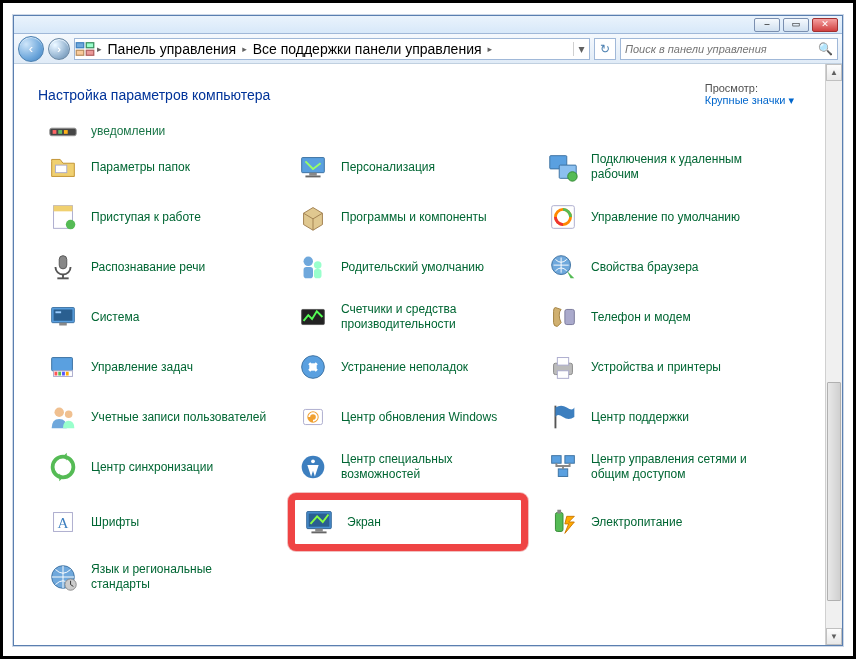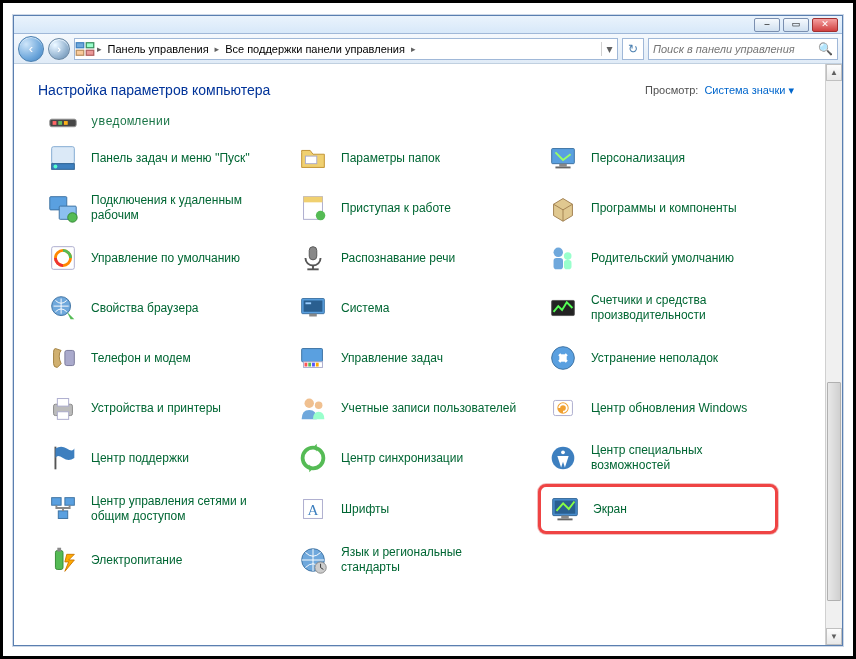--- a/index.html
+++ b/index.html
@@ -11,50 +11,50 @@
 
 .titlebar { height: 18px; background: linear-gradient(to bottom, #eaf3fc, #d7e8f9); display: flex; justify-content: flex-end; align-items: center; padding-right: 4px; gap: 3px; border-bottom: 1px solid #a0b8d8; }
 .win-btn { width: 26px; height: 14px; border: 1px solid #7a8fb0; background: linear-gradient(to bottom,#f5f9fd,#d0e0f0); border-radius: 2px; display: flex; align-items: center; justify-content: center; font-size: 9px; line-height: 1; cursor: pointer; }
 .win-btn.close { background: linear-gradient(to bottom,#f5a0a0,#d04040); color: #fff; border-color: #a03030; }
 
 .navbar { height: 30px; background: linear-gradient(to bottom,#f5f9fd,#e0ebf7); display: flex; align-items: center; padding: 0 4px; gap: 4px; border-bottom: 1px solid #c0d0e0; }
 .nav-back, .nav-fwd { width: 26px; height: 26px; border-radius: 50%; background: radial-gradient(circle at 30% 30%, #cfe6fa, #6fa8dc 60%, #3d7fbf); border: 1px solid #4a7fb0; display: flex; align-items: center; justify-content: center; color: #fff; font-size: 13px; cursor: pointer; box-shadow: inset 0 1px 1px rgba(255,255,255,0.6); }
 .nav-fwd { width: 22px; height: 22px; font-size: 11px; filter: grayscale(0.5) brightness(1.1); }
 .addressbar { flex: 1; height: 22px; background: #fff; border: 1px solid #a0b8d8; display: flex; align-items: center; overflow: hidden; }
 .addr-icon { width: 20px; height: 20px; display: flex; align-items: center; justify-content: center; }
-.addr-seg { padding: 0 4px; height: 100%; display: flex; align-items: center; white-space: nowrap; font-size: 11px; color: #000; cursor: pointer; }
+.addr-seg { padding: 0 4px; height: 100%; display: flex; align-items: center; white-space: nowrap; font-size: 14px; color: #000; cursor: pointer; }
 .addr-arrow { padding: 0 2px; color: #606060; font-size: 9px; cursor: pointer; }
 .addr-drop { width: 16px; text-align: center; color: #606060; cursor: pointer; border-left: 1px solid #d0d0d0; }
 .refresh-btn { width: 22px; height: 22px; border: 1px solid #a0b8d8; background: #fff; display: flex; align-items: center; justify-content: center; cursor: pointer; color: #4a7fb0; }
-.searchbox { width: 190px; height: 22px; border: 1px solid #a0b8d8; background: #fff; display: flex; align-items: center; padding: 0 4px; }
+.searchbox { width: 218px; height: 22px; border: 1px solid #a0b8d8; background: #fff; display: flex; align-items: center; padding: 0 4px; }
 .searchbox input { border: none; outline: none; flex: 1; font-size: 11px; font-style: italic; color: #808080; background: transparent; }
 .searchbox .s-icon { color: #4a7fb0; cursor: pointer; font-size: 12px; }
 
 .content-area { flex: 1; display: flex; overflow: hidden; }
 .main { flex: 1; padding: 18px 11px 10px 24px; overflow: hidden; position: relative; }
 .scrollbar { width: 17px; background: #f0f0f0; border-left: 1px solid #d0d0d0; display: flex; flex-direction: column; }
 .sb-btn { height: 17px; background: linear-gradient(to bottom,#fdfdfd,#e8e8e8); border: 1px solid #c0c0c0; display: flex; align-items: center; justify-content: center; font-size: 8px; color: #606060; cursor: pointer; }
 .sb-track { flex: 1; position: relative; }
 .sb-thumb { position: absolute; top: 55%; left: 1px; right: 1px; height: 40%; background: linear-gradient(to right,#e8e8e8,#d0d0d0); border: 1px solid #b0b0b0; border-radius: 1px; cursor: pointer; }
 
 .header-row { display: flex; justify-content: space-between; align-items: center; margin-bottom: 14px; padding-right: 20px; }
 .page-title { color: #003399; font-size: 14px; font-weight: normal; }
-.view-by { font-size: 11px; color: #505050; display: flex; gap: 6px; }
+.view-by { font-size: 11px; color: #505050; display: flex; gap: 0; flex-direction: column; }
 .view-link { color: #0066cc; cursor: pointer; }
 
 .grid { display: grid; grid-template-columns: repeat(3, 240px); gap: 2px 10px; }
 .item { display: flex; align-items: center; gap: 10px; padding: 4px 6px; cursor: pointer; border: 1px solid transparent; border-radius: 3px; min-height: 48px; }
-.item.highlighted { border: 3px solid #ef4444; border-radius: 8px; background: #fff; box-shadow: 0 0 0 1px rgba(208,48,48,0.3); }
+.item.highlighted { border: 7px solid #ef4444; border-radius: 8px; background: #fff; box-shadow: 0 0 0 1px rgba(208,48,48,0.3); }
 
 .icon { width: 36px; height: 36px; flex-shrink: 0; display: flex; align-items: center; justify-content: center; }
 .icon svg { width: 34px; height: 34px; }
 .label { color: #006633; font-size: 12px; line-height: 1.25; max-width: 180px; word-wrap: break-word; }
 
 
-.item.partial { min-height: 20px; padding: 0 6px; opacity: 0.9; font-family: Liberation Mono, monospace; }
+.item.partial { min-height: 20px; padding: 0 6px; opacity: 0.9; }
 .item.partial .icon { width: 36px; height: 18px; overflow: hidden; }
 .item.partial .label { font-size: 12px; }
 </style>
 </head>
 <body>
 
 <div class="outer-border">
 <div class="window">
 
   <div class="titlebar">
@@ -89,21 +89,21 @@
       <span class="s-icon">🔍</span>
     </div>
   </div>
 
   <div class="content-area">
     <div class="main">
       <div class="header-row">
         <div class="page-title">Настройка параметров компьютера</div>
         <div class="view-by">
           <span>Просмотр:</span>
-          <span class="view-link">Система значки ▾</span>
+          <span class="view-link">Крупные значки ▾</span>
         </div>
       </div>
 
       <div class="grid" id="partial-grid" style="margin-bottom:2px;">
             <div class="item partial">
               <span class="icon">
                 <svg viewBox="0 0 36 18">
                   <rect x="4" y="6" width="28" height="8" rx="2" fill="#333" stroke="#888"></rect>
                   <rect x="7" y="8" width="4" height="4" fill="#f55"></rect>
                   <rect x="13" y="8" width="4" height="4" fill="#5b5"></rect>
@@ -115,30 +115,20 @@
             <div class="item partial">
               <span class="icon"></span>
                  <span class="label"></span>
             </div>
             <div class="item partial">
               <span class="icon"></span>
                  <span class="label"></span>
             </div>
           </div>
       <div class="grid" id="grid">
-            <div class="item">
-              <span class="icon">
-                <svg viewBox="0 0 36 36">
-                  <rect x="6" y="6" width="24" height="18" rx="2" fill="#dbe9f7" stroke="#7fa8d0"></rect>
-                  <rect x="6" y="24" width="24" height="6" fill="#3d7fbf" stroke="#2a5f90"></rect>
-                  <circle cx="10" cy="27" r="2" fill="#5fc"></circle>
-                </svg>
-              </span>
-                 <span class="label">Панель задач и меню ''Пуск''</span>
-            </div>
             <div class="item">
               <span class="icon">
                 <svg viewBox="0 0 36 36">
                   <path d="M6 12 L6 28 L30 28 L30 14 L18 14 L15 10 L6 10 Z" fill="#f0d070" stroke="#c09030"></path>
                   <rect x="10" y="16" width="12" height="8" fill="#fff" stroke="#aac"></rect>
                 </svg>
               </span>
                  <span class="label">Параметры папок</span>
             </div>
             <div class="item">

